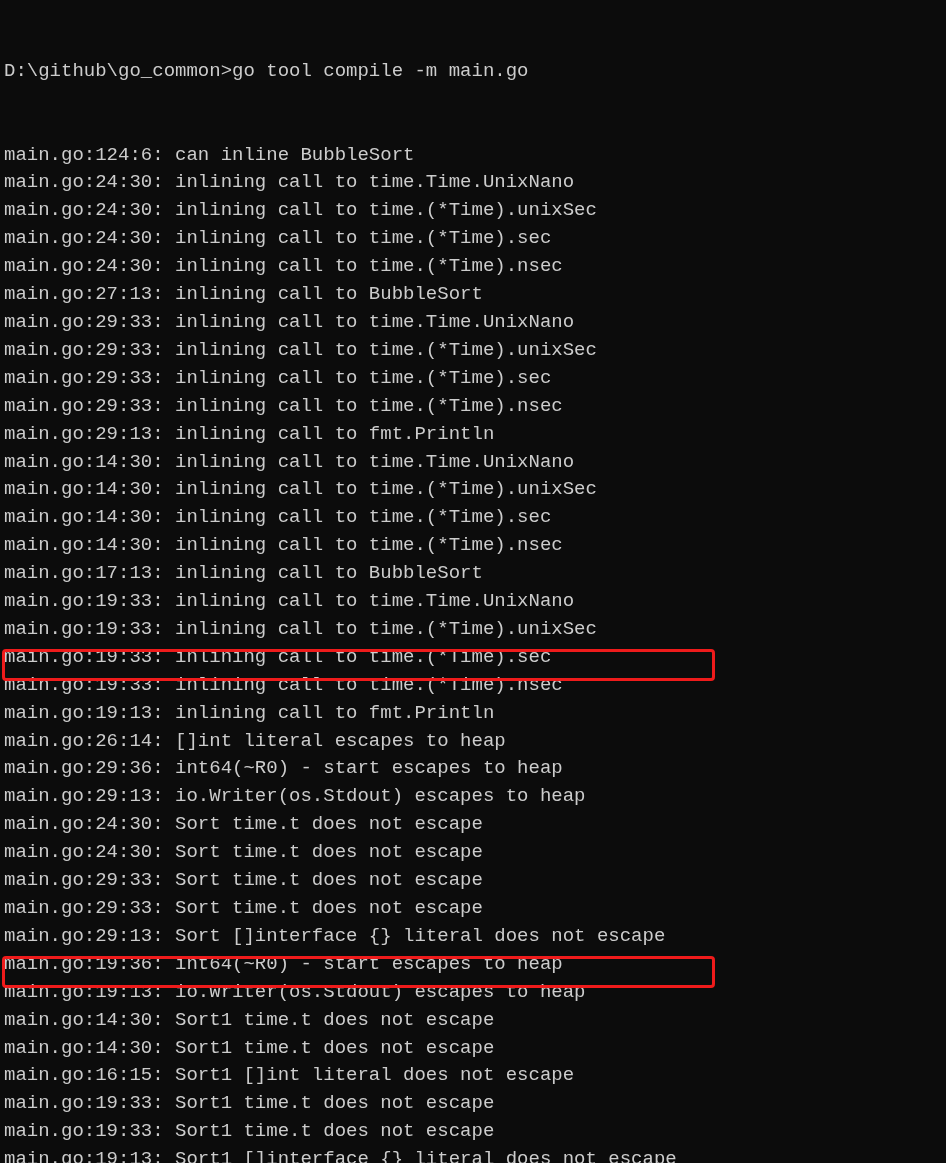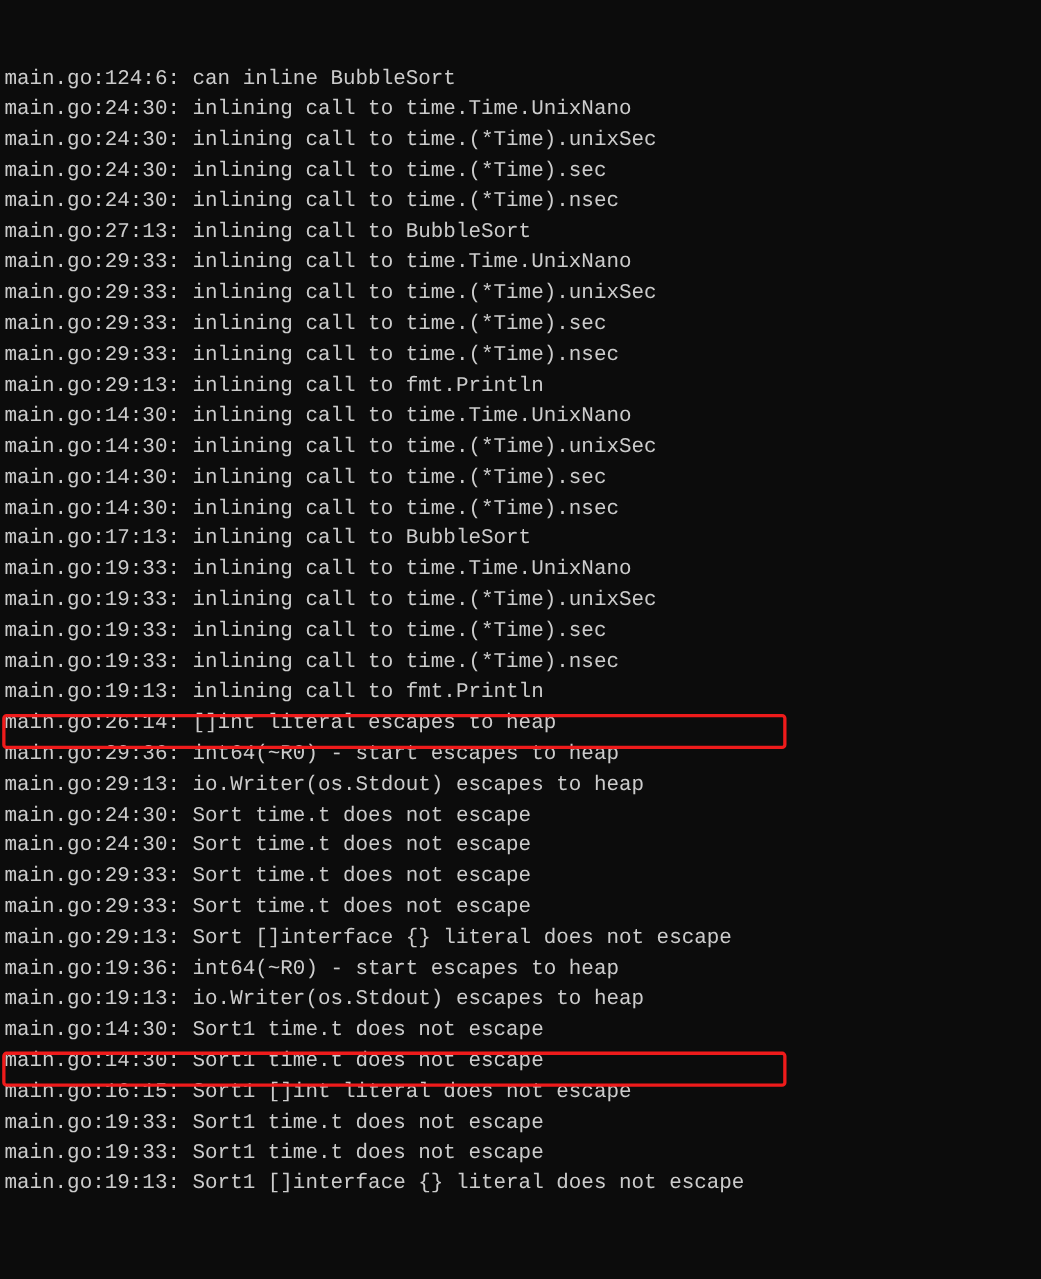--- a/index.html
+++ b/index.html
@@ -40,16 +40,17 @@
     left: 2px;
     top: 956px;
     width: 713px;
     height: 32px;
   }
 </style>
 </head>
 <body>
 
 <div class="terminal">
+  <div class="line">D:\github\go_common&gt;go tool compile -m main.go</div>
   <div id="lines-container"><div class="line">main.go:124:6: can inline BubbleSort</div><div class="line">main.go:24:30: inlining call to time.Time.UnixNano</div><div class="line">main.go:24:30: inlining call to time.(*Time).unixSec</div><div class="line">main.go:24:30: inlining call to time.(*Time).sec</div><div class="line">main.go:24:30: inlining call to time.(*Time).nsec</div><div class="line">main.go:27:13: inlining call to BubbleSort</div><div class="line">main.go:29:33: inlining call to time.Time.UnixNano</div><div class="line">main.go:29:33: inlining call to time.(*Time).unixSec</div><div class="line">main.go:29:33: inlining call to time.(*Time).sec</div><div class="line">main.go:29:33: inlining call to time.(*Time).nsec</div><div class="line">main.go:29:13: inlining call to fmt.Println</div><div class="line">main.go:14:30: inlining call to time.Time.UnixNano</div><div class="line">main.go:14:30: inlining call to time.(*Time).unixSec</div><div class="line">main.go:14:30: inlining call to time.(*Time).sec</div><div class="line">main.go:14:30: inlining call to time.(*Time).nsec</div><div class="line">main.go:17:13: inlining call to BubbleSort</div><div class="line">main.go:19:33: inlining call to time.Time.UnixNano</div><div class="line">main.go:19:33: inlining call to time.(*Time).unixSec</div><div class="line">main.go:19:33: inlining call to time.(*Time).sec</div><div class="line">main.go:19:33: inlining call to time.(*Time).nsec</div><div class="line">main.go:19:13: inlining call to fmt.Println</div><div class="line">main.go:26:14: []int literal escapes to heap</div><div class="line">main.go:29:36: int64(~R0) - start escapes to heap</div><div class="line">main.go:29:13: io.Writer(os.Stdout) escapes to heap</div><div class="line">main.go:24:30: Sort time.t does not escape</div><div class="line">main.go:24:30: Sort time.t does not escape</div><div class="line">main.go:29:33: Sort time.t does not escape</div><div class="line">main.go:29:33: Sort time.t does not escape</div><div class="line">main.go:29:13: Sort []interface {} literal does not escape</div><div class="line">main.go:19:36: int64(~R0) - start escapes to heap</div><div class="line">main.go:19:13: io.Writer(os.Stdout) escapes to heap</div><div class="line">main.go:14:30: Sort1 time.t does not escape</div><div class="line">main.go:14:30: Sort1 time.t does not escape</div><div class="line">main.go:16:15: Sort1 []int literal does not escape</div><div class="line">main.go:19:33: Sort1 time.t does not escape</div><div class="line">main.go:19:33: Sort1 time.t does not escape</div><div class="line">main.go:19:13: Sort1 []interface {} literal does not escape</div></div>
   <div class="highlight-box box1"></div>
   <div class="highlight-box box2"></div>
 </div>
 
 </body></html>

